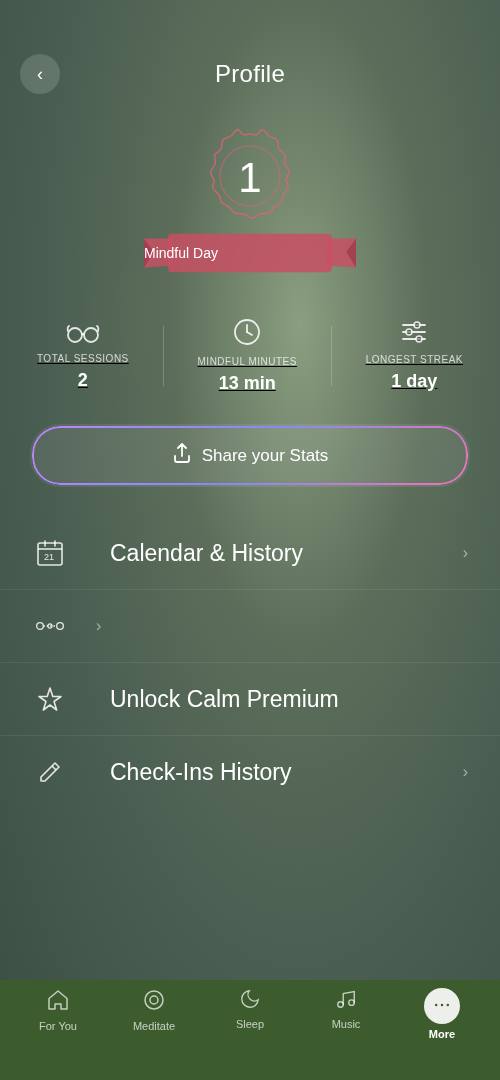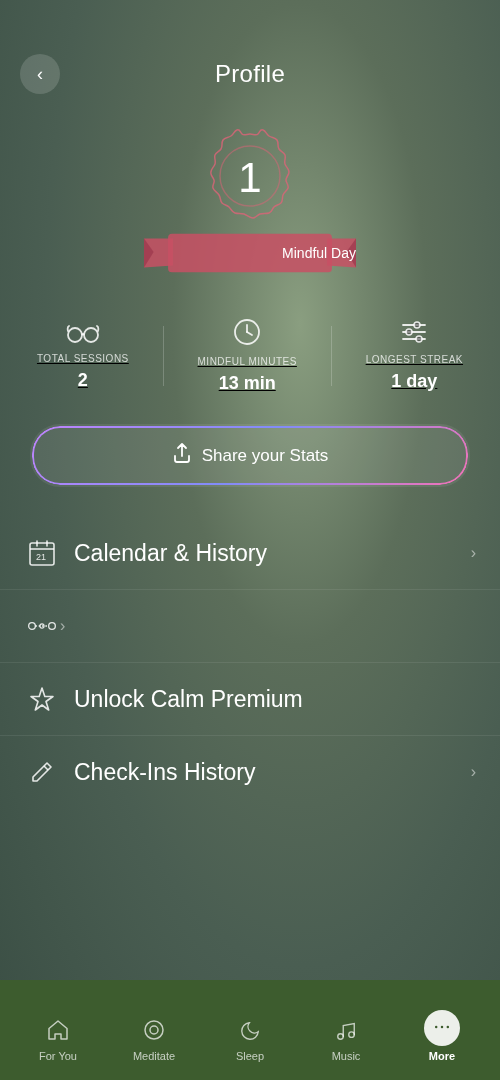--- a/index.html
+++ b/index.html
@@ -107,21 +107,21 @@
       font-size: 14px;
       font-weight: 500;
       position: absolute;
       pointer-events: none;
     }
 
     .ribbon-wrap {
       position: relative;
       display: flex;
       align-items: center;
-      justify-content: flex-end;
+      justify-content: flex-start;
       width: 212px;
       height: 50px;
     }
 
     
     .stats-row {
       display: flex;
       justify-content: space-around;
       align-items: center;
       padding: 30px 20px 20px;
@@ -206,23 +206,24 @@
 
     
     .menu-list {
       flex: 1;
       padding: 10px 0;
     }
 
     .menu-item {
       display: flex;
       align-items: center;
-      padding: 18px 24px;
+      padding: 18px 32px;
       cursor: pointer;
       border-bottom: 1px solid rgba(255,255,255,0.08);
+      gap: 28px;
     }
 
     .menu-item:last-child {
       border-bottom: none;
     }
 
     .menu-icon {
       width: 36px;
       height: 36px;
       display: flex;
@@ -244,21 +245,21 @@
     .menu-chevron {
       color: rgba(255,255,255,0.5);
       font-size: 16px;
     }
 
     
     .bottom-nav {
       height: 100px;
       background: #3d5c2e;
       display: flex;
-      align-items: flex-end;
+      align-items: flex-start;
       justify-content: space-around;
       padding: 0 10px;
       padding-bottom: 10px;
     }
 
     .nav-item {
       display: flex;
       flex-direction: column;
       align-items: center;
       gap: 4px;

